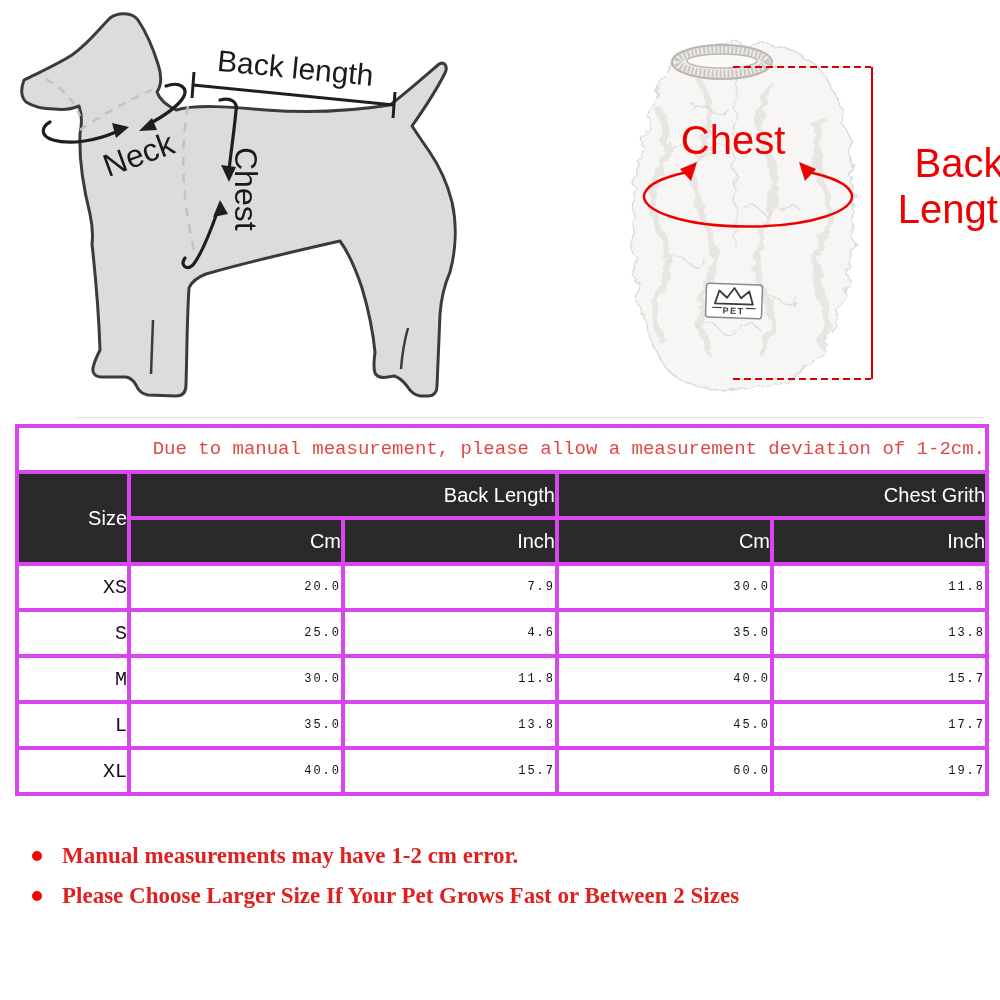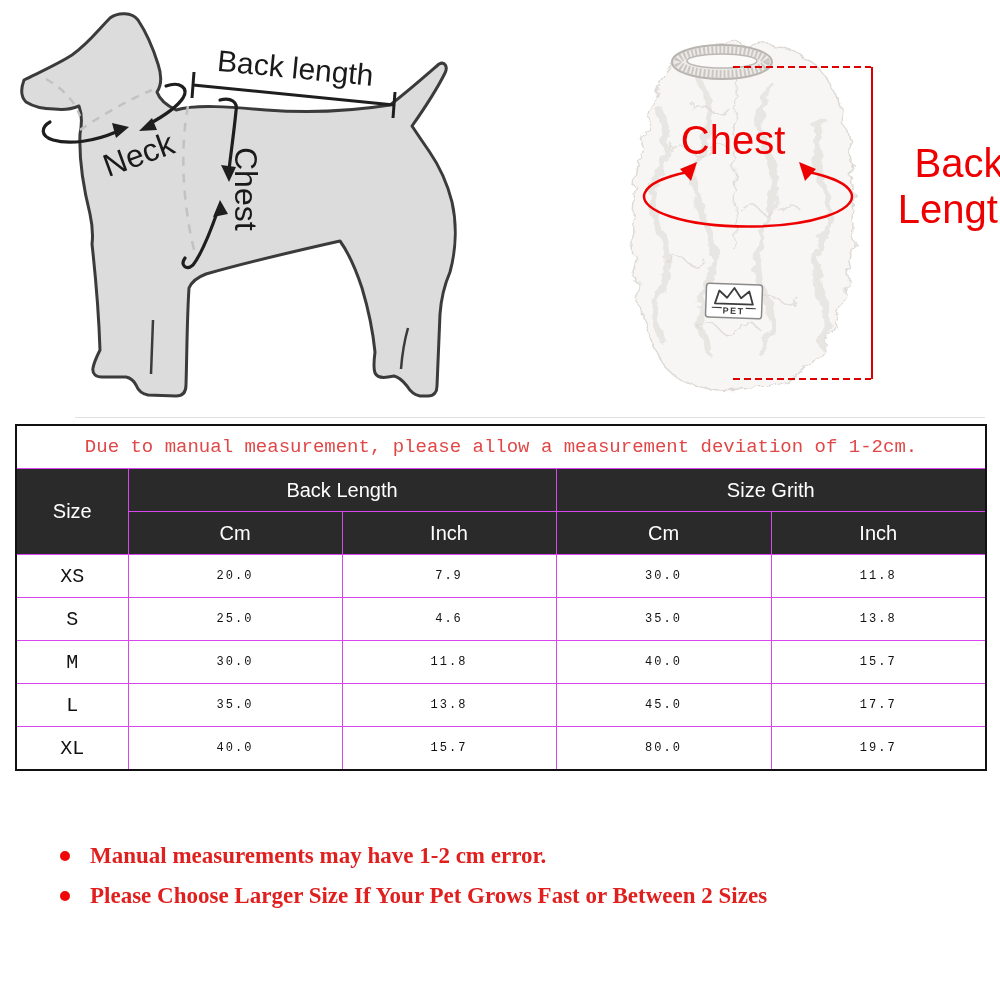--- a/index.html
+++ b/index.html
@@ -19,27 +19,27 @@
 
   
   .table-topline{position:absolute;left:75px;top:417px;width:910px;height:1px;background:#e0e0e0;}
   .size-table{position:absolute;left:15px;top:424px;width:970px;border-collapse:collapse;
               table-layout:fixed;border:2px solid #111;background:#fff;}
   .size-table td{padding:0;}
   .note-row td{height:86px;text-align:center;border-bottom:2px solid #111;
                font-family:"Liberation Mono",monospace;font-size:19px;color:#e04848;}
   .hdr{background:#2a2a2a;color:#ffffff;font-size:20px;text-align:center;
        border:2px solid #ffffff;height:43px;font-family:"Liberation Sans",sans-serif;}
-  .size-table tbody td{border:1px solid #d946ef;text-align:center;height:42px;}
+  .size-table tbody td{border:4px solid #d946ef;text-align:right;height:42px;}
   .size-cell{font-size:20px;color:#111;font-family:Liberation Mono, monospace;}
   .num-cell{font-family:"Liberation Mono",monospace;font-size:12px;letter-spacing:2px;color:#111;}
 
   
   .notes{position:absolute;left:0;top:840px;width:1000px;}
-  .note-line{display:flex;align-items:center;height:31px;margin-bottom:9px;padding-left:60px;}
+  .note-line{display:flex;align-items:center;height:31px;margin-bottom:9px;padding-left:32px;}
   .dot{width:10px;height:10px;border-radius:50%;background:#ee0808;margin-right:20px;flex:none;}
   .dot.hidden{visibility:hidden;}
   .note-text{font-family:"Liberation Serif",serif;font-weight:bold;font-size:23px;color:#e01f1f;}
 
   svg{position:absolute;left:0;top:0;}
   #vest-svg{left:590px;top:10px;}
 </style>
 </head>
 <body>
 
@@ -151,21 +151,21 @@
       <col style="width:215px">
         <col style="width:215px">
     </colgroup>
     <tbody>
         <tr class="note-row">
       <td colspan="5">Due to manual measurement, please allow a measurement deviation of 1-2cm.</td>
     </tr>
     <tr>
       <td class="hdr" rowspan="2">Size</td>
       <td class="hdr" colspan="2">Back Length</td>
-      <td class="hdr" colspan="2">Size Grith</td>
+      <td class="hdr" colspan="2">Chest Grith</td>
     </tr>
     <tr>
       <td class="hdr">Cm</td>
       <td class="hdr">Inch</td>
       <td class="hdr">Cm</td>
       <td class="hdr">Inch</td>
     </tr>
     </tbody>
       <tbody>
         <tr>
@@ -193,21 +193,21 @@
           <td class="size-cell">L</td>
           <td class="num-cell">35.0</td>
           <td class="num-cell">13.8</td>
           <td class="num-cell">45.0</td>
           <td class="num-cell">17.7</td>
         </tr>
         <tr>
           <td class="size-cell">XL</td>
           <td class="num-cell">40.0</td>
           <td class="num-cell">15.7</td>
-          <td class="num-cell">80.0</td>
+          <td class="num-cell">60.0</td>
           <td class="num-cell">19.7</td>
         </tr>
       </tbody>
   </table>
 
   <div class="notes">
       <div class="note-line">
         <span class="dot"></span>
         <span class="note-text">Manual measurements may have 1-2 cm error.</span>
       </div>

